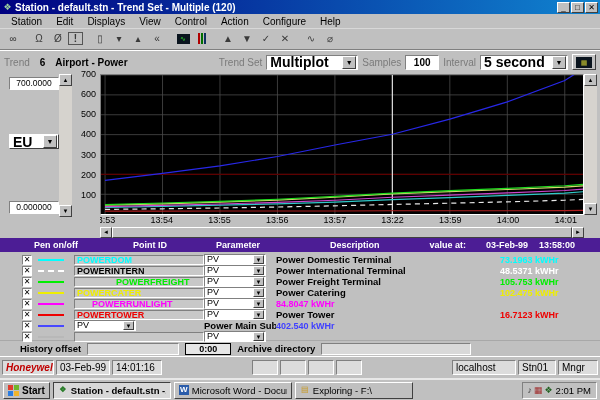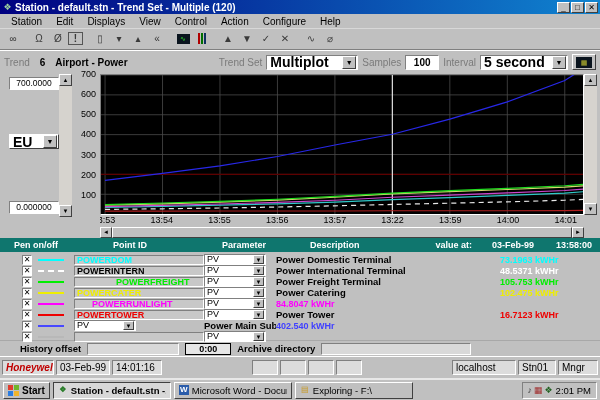--- a/index.html
+++ b/index.html
@@ -56,28 +56,28 @@
   .ylab{position:absolute;right:4px;transform:translateY(-50%);font-size:9px;color:#000;}
   .plot{flex:1;position:relative;background:#000;border:1px solid;border-color:#808080 #fff #fff #808080;}
   .plot svg{position:absolute;inset:0;width:100%;height:100%;}
   .xaxis{height:12px;position:relative;margin-left:28px;margin-right:13px;overflow:hidden;}
   .xlab{position:absolute;top:0;transform:translateX(-50%);font-size:9px;color:#000;white-space:nowrap;}
   .hscroll{height:11px;margin-left:28px;margin-right:13px;display:flex;background:#d6d3ce;}
   .hbtn{width:12px;font-size:6px;line-height:9px;text-align:center;}
   .hthumb{flex:1;}
 
   
-  .table-header{height:14px;background:#0f766e;display:flex;align-items:center;font-size:9px;font-weight:bold;color:#fff;padding-left:14px;position:relative;}
+  .table-header{height:14px;background:#4c1d95;display:flex;align-items:center;font-size:9px;font-weight:bold;color:#fff;padding-left:34px;position:relative;}
   .th-pen{width:50px;}
   .th-point{width:132px;text-align:center;}
-  .th-param{width:70px;text-align:right;}
+  .th-param{width:70px;}
   .th-desc{flex:1;padding-left:44px;}
   .th-valueat{width:52px;text-align:right;}
   .th-date{width:62px;text-align:right;}
-  .th-time{width:58px;text-align:right;margin-right:8px;}
+  .th-time{width:58px;text-align:center;margin-right:14px;}
   .pen-table{height:88px;padding-top:2px;}
   .pen-row{height:11px;display:grid;grid-template-columns:16px 36px 130px 72px 1fr 100px;align-items:center;padding-left:22px;}
   .cb{width:10px;height:10px;background:#fff;border:1px solid;border-color:#808080 #fff #fff #808080;font-size:8px;line-height:8px;text-align:center;color:#000;}
   .pen-line{width:26px;border-top:2px solid;}
   .idcell{height:10px;background:#c8c8c8;border:1px solid;border-color:#808080 #fff #fff #808080;font-size:9px;font-weight:bold;line-height:8px;padding-left:2px;white-space:nowrap;overflow:hidden;}
   .param-combo{width:62px;height:11px;}
   .param-combo .cval{font-size:9px;line-height:9px;font-weight:normal;padding:0 2px;}
   .param-combo .cbtn{width:11px;height:9px;font-size:6px;line-height:8px;}
   .desc{font-size:9.5px;font-weight:bold;color:#000;white-space:nowrap;overflow:hidden;}
   .pval{font-size:9px;font-weight:bold;white-space:nowrap;}

